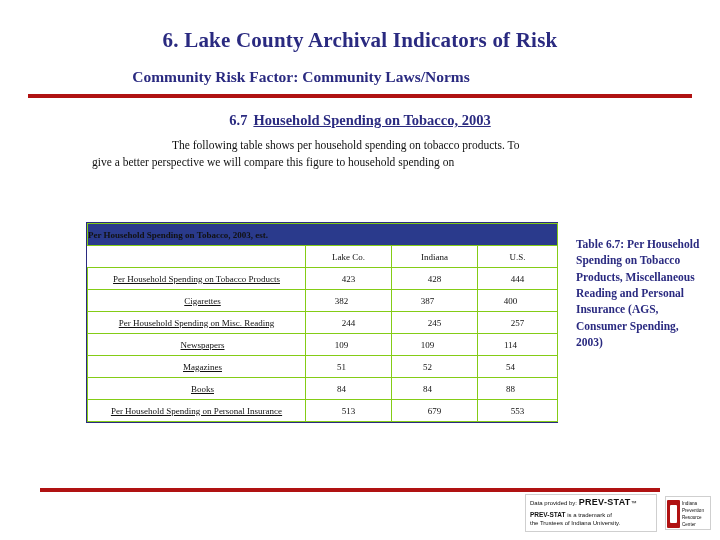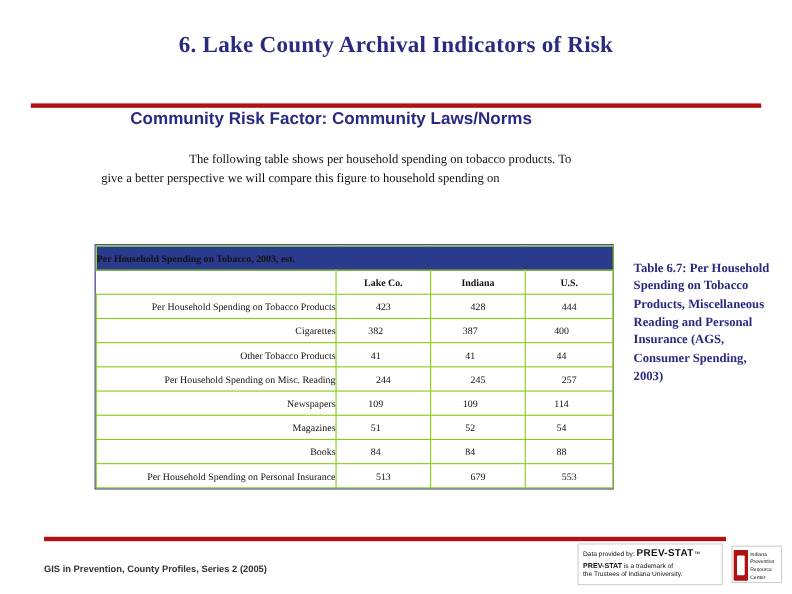--- a/index.html
+++ b/index.html
@@ -32,25 +32,24 @@
     font-weight: bold;
     color: #2a2a80;
     letter-spacing: 0.2px;
   }
   .subtitle {
     position: absolute;
     left: 0;
     top: 68px;
     width: 602px;
     text-align: center;
-    font-family: Liberation Sans, sans-serif;
+    font-family: Liberation Serif, serif;
     font-size: 15.5px;
     font-weight: bold;
     color: #2a2a80;
-    margin-top: 32px;
   }
   .rule-top {
     position: absolute;
     left: 28px;
     top: 94px;
     width: 664px;
     height: 4px;
     background: #b01212;
   }
   .section-line {
@@ -110,27 +109,28 @@
     color: #ffffff;
     font-weight: bold;
     font-size: 10px;
     height: 22px;
     border: 1px solid #2a2a80;
     padding-left: 8px;
     text-align: left;
   }
   .hdrrow td {
     text-align: center;
-    font-weight: bold;
+    font-weight: normal;
     font-size: 10px;
     height: 24px;
   }
   .lbl {
     padding-left: 6px;
-    text-align: right;
+    text-align: center;
+    text-decoration: underline;
   }
   .lbl.sub {
     padding-left: 12px;
   }
   .val {
     text-align: center;
   }
   .val.right {
     text-align: center;
     padding-right: 14px;
@@ -238,20 +238,23 @@
 </head>
 <body>
 
 <div class="slide">
 
   <div class="title">6.  Lake County Archival Indicators of Risk</div>
   <div class="subtitle">Community Risk Factor:  Community Laws/Norms</div>
 
   <div class="rule-top"></div>
 
+  <div class="section-line">
+    <span class="num">6.7</span><span class="underline">Household Spending on Tobacco, 2003</span>
+  </div>
 
   <div class="para">
     <span class="indent">The following table shows per household spending on tobacco products.  To</span><br>
     <span>give a better perspective we will compare this figure to household spending on</span><br>
   </div>
 
   <div class="tbl-wrap">
     <table class="data">
       <colgroup>
         <col style="width:218px">
@@ -276,26 +279,20 @@
           <td class="val">428</td>
           <td class="val">444</td>
         </tr>
         <tr>
           <td class="lbl sub">Cigarettes</td>
           <td class="val right">382</td>
           <td class="val right">387</td>
           <td class="val right">400</td>
         </tr>
         <tr>
-          <td class="lbl sub">Other Tobacco Products</td>
-          <td class="val right">41</td>
-          <td class="val right">41</td>
-          <td class="val right">44</td>
-        </tr>
-        <tr>
           <td class="lbl">Per Household Spending on Misc. Reading</td>
           <td class="val">244</td>
           <td class="val">245</td>
           <td class="val">257</td>
         </tr>
         <tr>
           <td class="lbl sub">Newspapers</td>
           <td class="val right">109</td>
           <td class="val right">109</td>
           <td class="val right">114</td>
@@ -318,21 +315,20 @@
           <td class="val">679</td>
           <td class="val">553</td>
         </tr>
       </tbody>
     </table>
   </div>
 
   <div class="caption">Table 6.7:  Per Household Spending on Tobacco Products, Miscellaneous Reading and Personal Insurance (AGS, Consumer Spending, 2003)</div>
 
   <div class="rule-bot"></div>
-  <div class="footer-text">GIS in Prevention, County Profiles, Series 2 (2005)</div>
 
   <div class="logo-box">
     <div class="logo-line1">
       <span>Data provided by:</span>
       <b>PREV-STAT</b><span>™</span>
     </div>
     <div class="logo-line2">
       <b>PREV-STAT</b>
       <span>is a trademark of</span><br>
       <span>the Trustees of Indiana University.</span>

